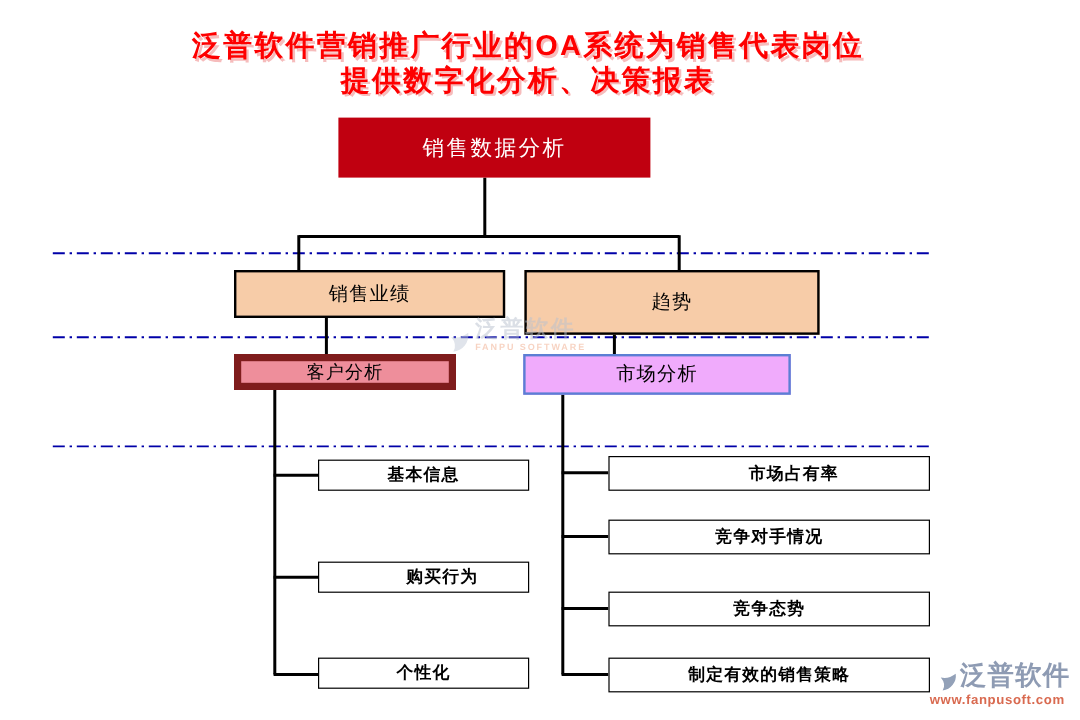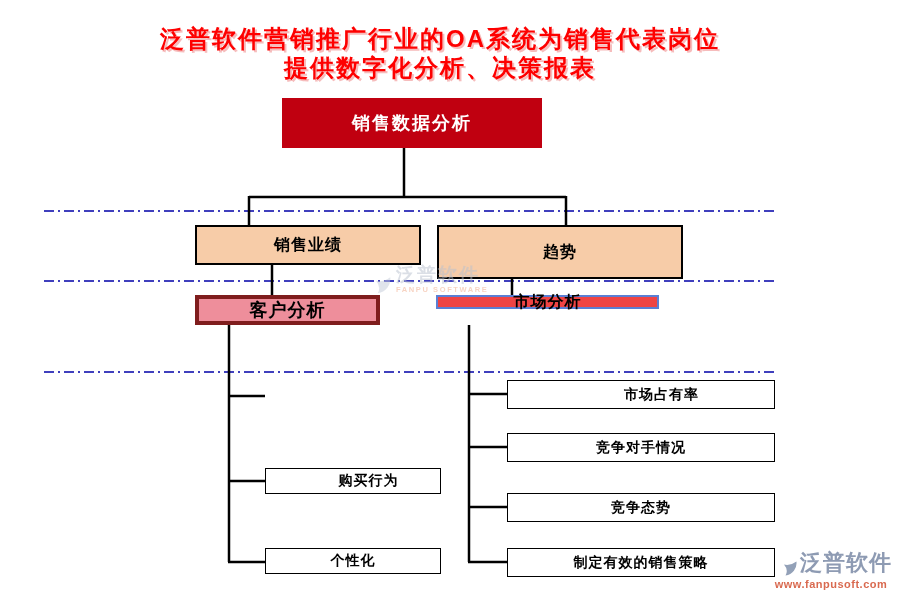--- a/index.html
+++ b/index.html
@@ -36,39 +36,39 @@
     width: 900px; height: 600px;
     pointer-events: none;
   }
 
   
   .node {
     position: absolute;
     display: flex;
     align-items: center;
     justify-content: center;
-    font-weight: bold;
+    font-weight: normal;
     color: #000;
     letter-spacing: 1px;
   }
   .node-root {
     left: 282px; top: 98px; width: 260px; height: 50px;
     background: #c00010;
     color: #ffffff;
     font-size: 18px;
     letter-spacing: 2px;
   }
   .node-l2a { left: 195px; top: 225px; width: 226px; height: 40px;
     background: #f7cca8; border: 2px solid #000; font-size: 16px; }
   .node-l2b { left: 437px; top: 225px; width: 246px; height: 54px;
     background: #f7cca8; border: 2px solid #000; font-size: 16px; }
   .node-l3a { left: 195px; top: 295px; width: 185px; height: 30px;
-    background: #ee8e9b; border: 4px solid #7f1d1d; font-size: 18px; }
-  .node-l3b { left: 436px; top: 295px; width: 223px; height: 14px;
-    background: #ef4444; border: 2px solid #5b7fd4; font-size: 16px; }
+    background: #ee8e9b; border: 6px solid #7f1d1d; font-size: 15px; }
+  .node-l3b { left: 436px; top: 295px; width: 223px; height: 34px;
+    background: #f0abfc; border: 2px solid #5b7fd4; font-size: 16px; }
 
   .leaf {
     position: absolute;
     display: flex;
     align-items: center;
     justify-content: center;
     background: #ffffff;
     border: 1.5px solid #000;
     font-weight: bold;
     font-size: 14px;
@@ -146,20 +146,21 @@
   </svg>
 
   <div class="node node-root">销售数据分析</div>
 
   <div class="node node-l2a">销售业绩</div>
   <div class="node node-l2b">趋势</div>
 
   <div class="node node-l3a">客户分析</div>
   <div class="node node-l3b">市场分析</div>
 
+  <div class="leaf leaf-left ll0">基本信息</div>
   <div class="leaf leaf-left ll1">购买行为</div>
   <div class="leaf leaf-left ll2">个性化</div>
 
   <div class="leaf leaf-right rl0">市场占有率</div>
   <div class="leaf leaf-right rl1">竞争对手情况</div>
   <div class="leaf leaf-right rl2">竞争态势</div>
   <div class="leaf leaf-right rl3">制定有效的销售策略</div>
 
   <div class="watermark">
     <svg class="swirl" width="32" height="32" viewBox="0 0 36 36">

